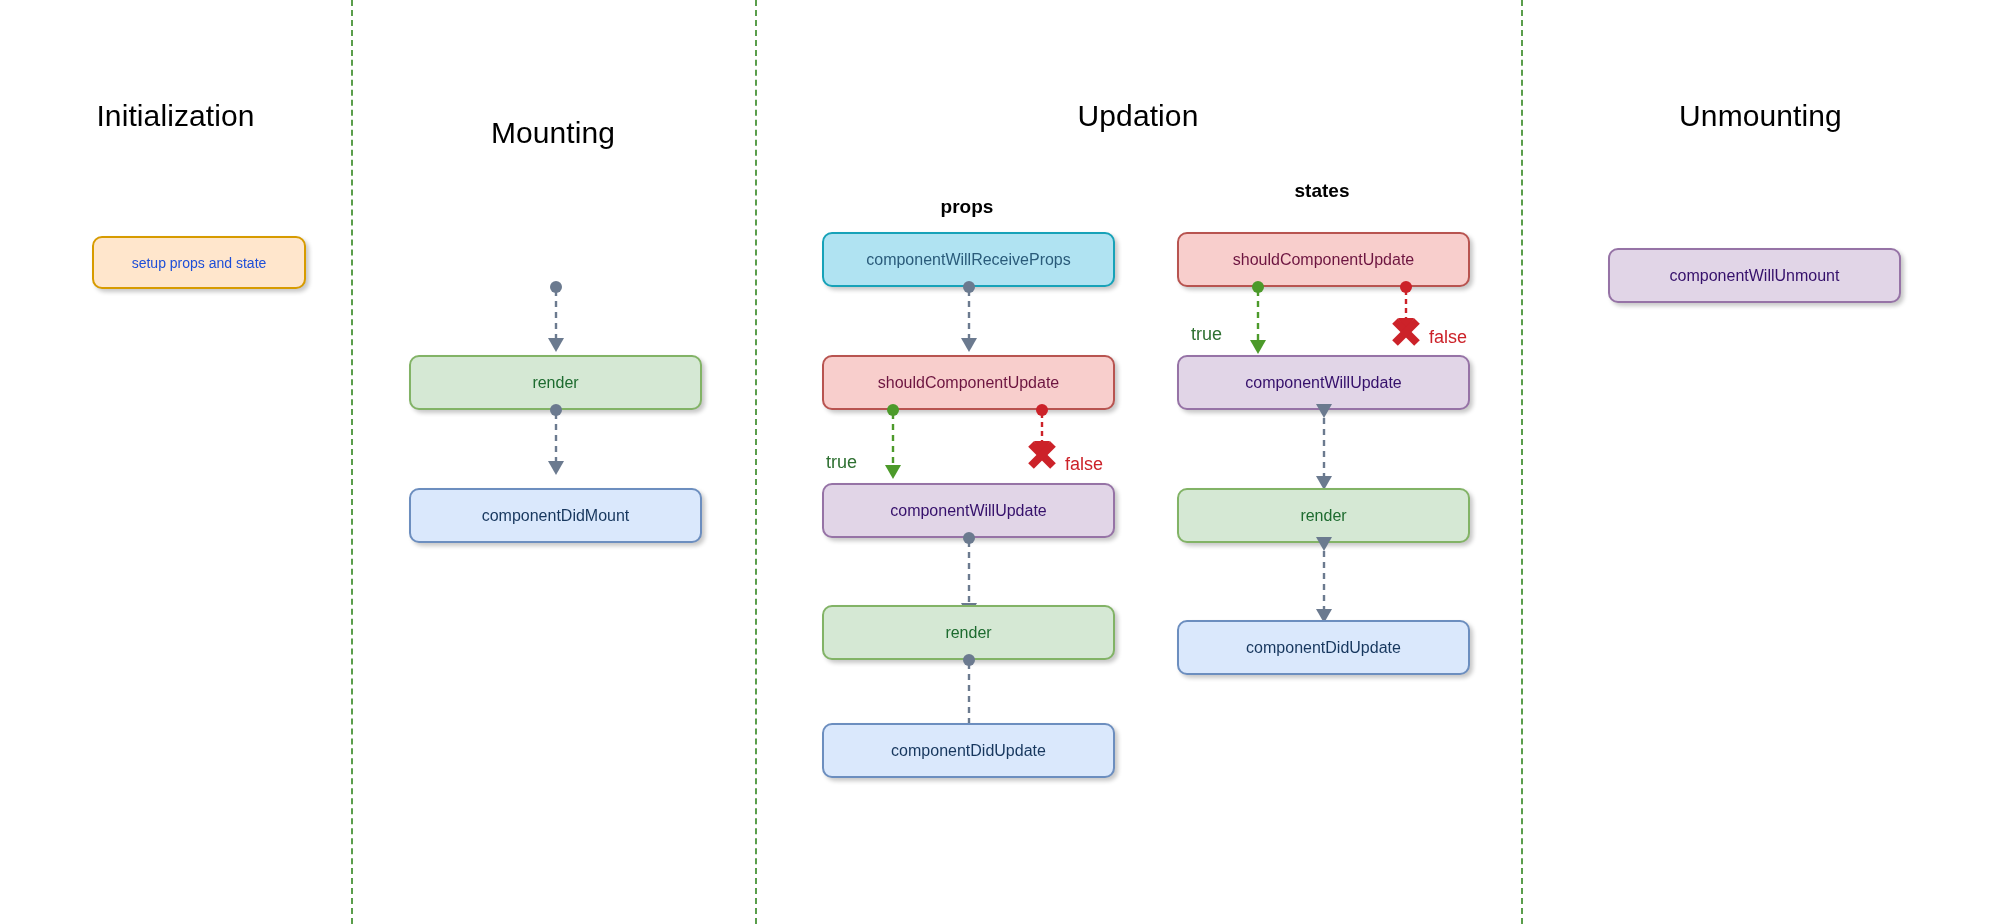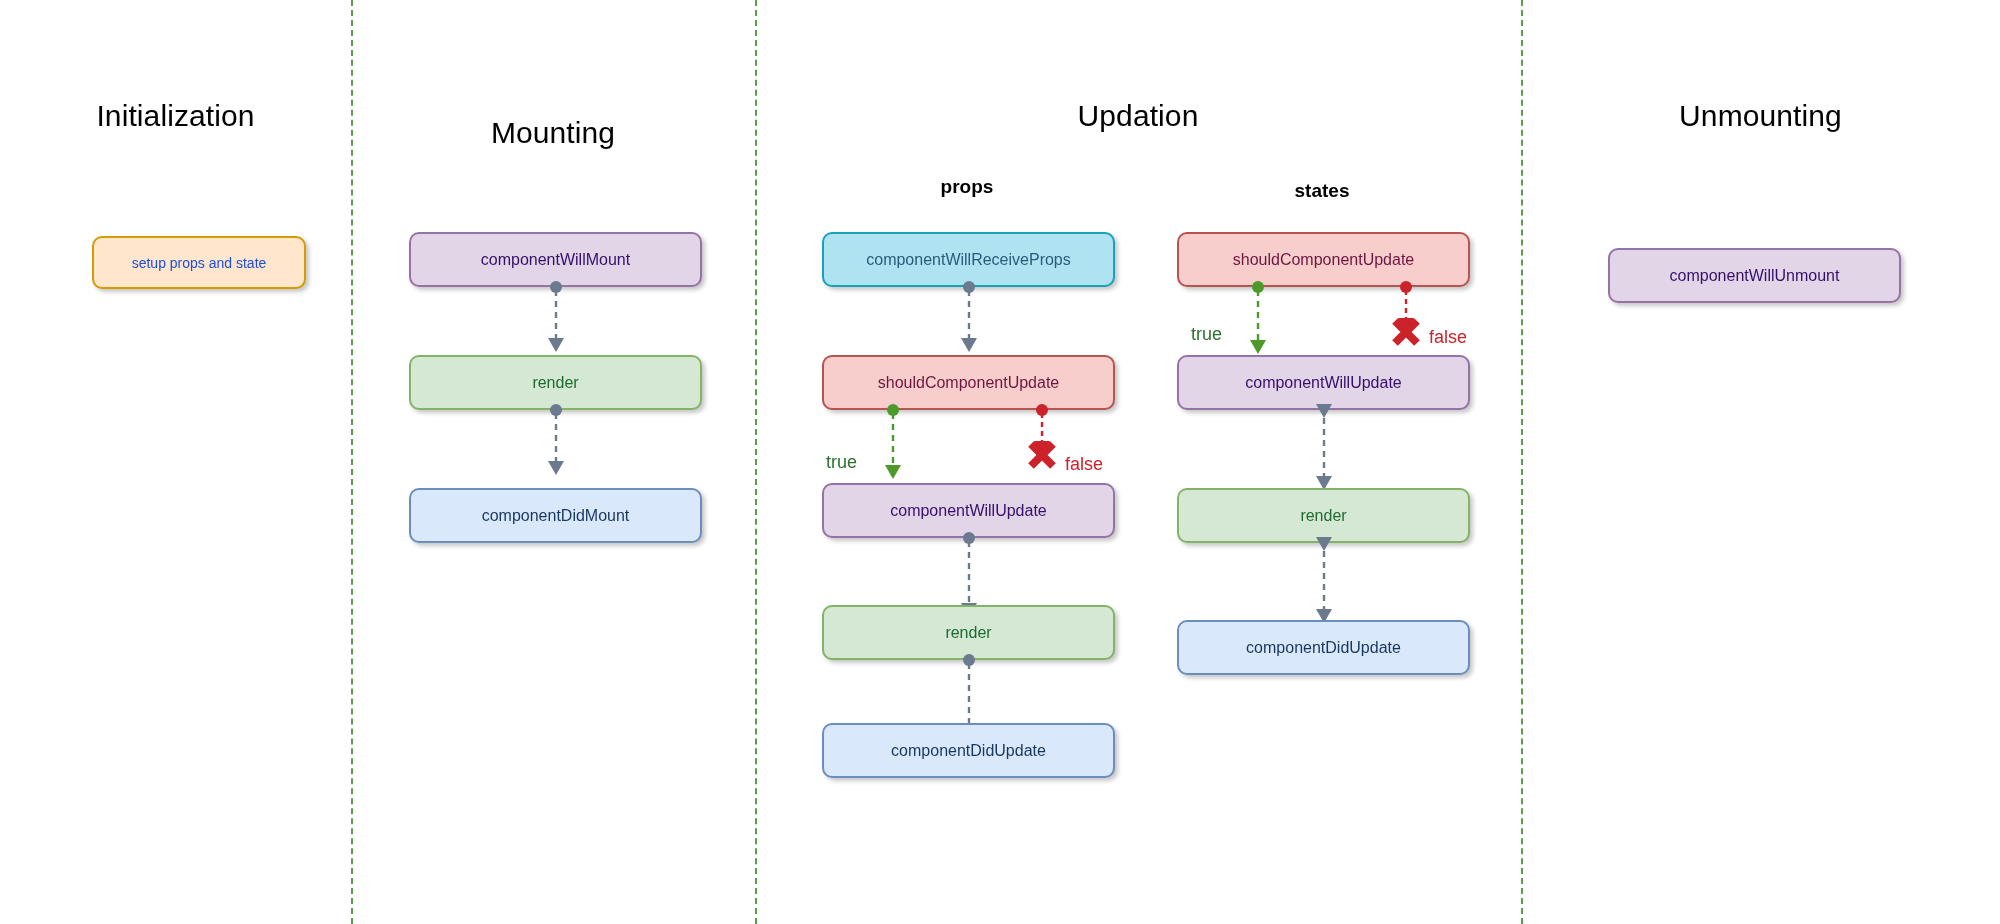--- a/index.html
+++ b/index.html
@@ -101,26 +101,25 @@
 
   <div class="divider" style="left:351px;"></div>
   <div class="divider" style="left:755px;"></div>
   <div class="divider" style="left:1521px;"></div>
 
   <div class="phase-title" style="left:0px; top:99px; width:351px;">Initialization</div>
   <div class="phase-title" style="left:351px; top:116px; width:404px;">Mounting</div>
   <div class="phase-title" style="left:755px; top:99px; width:766px;">Updation</div>
   <div class="phase-title" style="left:1521px; top:99px; width:479px;">Unmounting</div>
 
-  <div class="sub-title" style="left:822px; top:176px; width:290px;">props</div>
+  <div class="sub-title" style="left:822px; top:196px; width:290px;">props</div>
   <div class="sub-title" style="left:1177px; top:180px; width:290px;">states</div>
 
   <div class="node n-orange small" style="left:92px; top:236px; width:214px; height:53px;">setup props and state</div>
 
-  <div class="node n-purple" style="left:409px; top:232px; width:293px; height:55px;">componentWillMount</div>
 
   <div class="conn" style="left:540px; top:282px; width:32px; height:75px;">
     <svg width="32" height="75" viewBox="0 0 32 75">
       <circle cx="16" cy="5" r="6" fill="#6b7a8f"></circle>
       <line x1="16" y1="8" x2="16" y2="58" stroke="#6b7a8f" stroke-width="2.4" stroke-dasharray="6 5"></line>
       <polygon points="16,70 8,56 24,56" fill="#6b7a8f"></polygon>
     </svg>
   </div>
 
   <div class="node n-green" style="left:409px; top:355px; width:293px; height:55px;">render</div>

